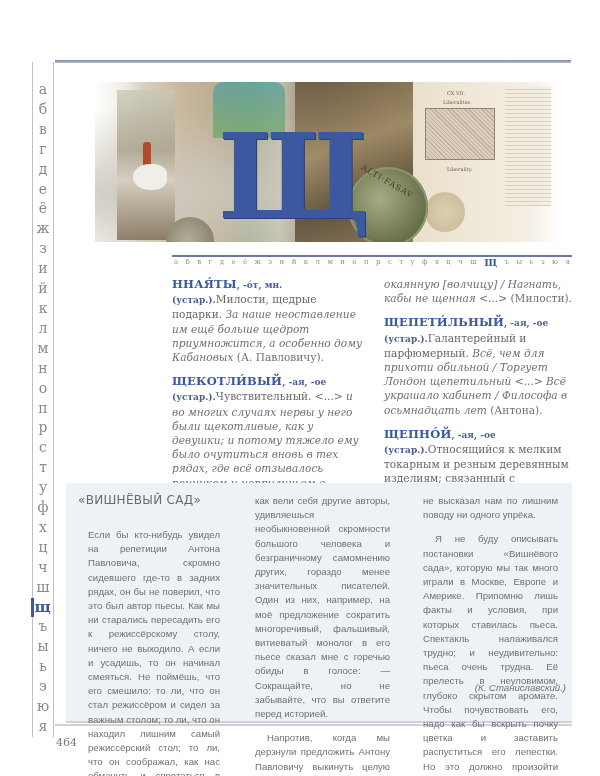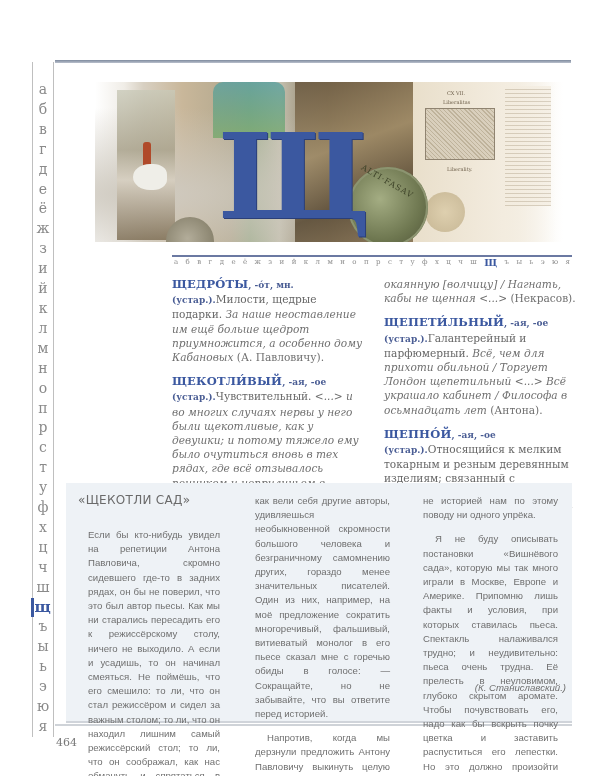--- a/index.html
+++ b/index.html
@@ -250,39 +250,39 @@
     <span class="m active">Щ</span>
     <span class="m">ъ</span>
     <span class="m">ы</span>
     <span class="m">ь</span>
     <span class="m">э</span>
     <span class="m">ю</span>
     <span class="m">я</span>
   </div>
 
 <div class="dict-col left" id="entries-left">
-    <div class="entry"><span class="headword">ЩЕДРО́ТЫ</span><span class="gram">, -о́т, мн. (устар.).</span><span class="def">Милости, щедрые подарки. </span><span class="quote">За наше неоставление им ещё больше щедрот приумножится, а особенно дому Кабановых</span><span class="src"> (А. Павловичу).</span></div>
+    <div class="entry"><span class="headword">ННАЯ́ТЫ</span><span class="gram">, -о́т, мн. (устар.).</span><span class="def">Милости, щедрые подарки. </span><span class="quote">За наше неоставление им ещё больше щедрот приумножится, а особенно дому Кабановых</span><span class="src"> (А. Павловичу).</span></div>
     <div class="entry"><span class="headword">ЩЕКОТЛИ́ВЫЙ</span><span class="gram">, -ая, -ое (устар.).</span><span class="def">Чувствительный. </span><span class="quote">&lt;...&gt; и во многих случаях нервы у него были щекотливые, как у девушки; и потому тяжело ему было очутиться вновь в тех рядах, где всё отзывалось пенником и неприличьем в поступках</span><span class="src"> (Гоголь).</span></div>
     <div class="entry"><span class="headword">ЩЕ́ННАЯ</span><span class="gram">, -ый, -ое.</span><span class="def">Вынашивающая в себе плод (о собаке, волчице, лисе и т. п.). </span><span class="quote">&lt;...&gt; Да где бы</span></div>
   </div>
 <div class="dict-col right" id="entries-right">
-    <div class="entry"><span class="quote">окаянную [волчицу] / Нагнать, кабы не щенная &lt;...&gt;</span><span class="src"> (Некрасов).</span></div>
+    <div class="entry"><span class="quote">окаянную [волчицу] / Нагнать, кабы не щенная &lt;...&gt;</span><span class="src"> (Милости).</span></div>
     <div class="entry"><span class="headword">ЩЕПЕТИ́ЛЬНЫЙ</span><span class="gram">, -ая, -ое (устар.).</span><span class="def">Галантерейный и парфюмерный. </span><span class="quote">Всё, чем для прихоти обильной / Торгует Лондон щепетильный &lt;...&gt; Всё украшало кабинет / Философа в осьмнадцать лет</span><span class="src"> (Антона).</span></div>
     <div class="entry"><span class="headword">ЩЕПНО́Й</span><span class="gram">, -ая, -ое (устар.).</span><span class="def">Относящийся к мелким токарным и резным деревянным изделиям; связанный с производством и реализацией таких изделий. </span><span class="quote">Заглянул бы кто-нибудь к нему на рабочий двор, где наготовлено было на запас всякого</span></div>
   </div>
 
 <div class="box"></div>
 <div class="box-bottom-rule"></div>
-<div class="box-title">«ЩЕКОТЛИ САД»</div>
+<div class="box-title">«ВИШНЁВЫЙ САД»</div>
 <div class="box-col c1" id="box-col1">
     <p>Если бы кто-нибудь увидел на репетиции Антона Павловича, скромно сидевшего где-то в задних рядах, он бы не поверил, что это был автор пьесы. Как мы ни старались пересадить его к режиссёрскому столу, ничего не выходило. А если и усадишь, то он начинал смеяться. Не поймёшь, что его смешило: то ли, что он стал режиссёром и сидел за важным столом; то ли, что он находил лишним самый режиссёрский стол; то ли, что он соображал, как нас обмануть и спрятаться в своей засаде. — Я же всё написал, — говорил он тогда, — я же не режиссёр, я — доктор. Сравнивая, как держал себя на репетициях Чехов, с тем,</p>
   </div>
 <div class="box-col c2" id="box-col2">
     <p>как вели себя другие авторы, удивляешься необыкновенной скромности большого человека и безграничному самомнению других, гораздо менее значительных писателей. Один из них, например, на моё предложение сократить многоречивый, фальшивый, витиеватый монолог в его пьесе сказал мне с горечью обиды в голосе: — Сокращайте, но не забывайте, что вы ответите перед историей.</p>
     <p class="indent">Напротив, когда мы дерзнули предложить Антону Павловичу выкинуть целую сцену — в конце второго акта «Вишнёвого сада», — он сделался очень грустным, побледнел от боли, которую мы ему причинили тогда, но, подумав и оправившись, ответил: — Сократите! И никогда больше</p>
   </div>
 <div class="box-col c3" id="box-col3">
-    <p>не историей нам по этому поводу ни одного упрёка.</p>
+    <p>не высказал нам по лишним поводу ни одного упрёка.</p>
     <p class="indent">Я не буду описывать постановки «Вишнёвого сада», которую мы так много играли в Москве, Европе и Америке. Припомню лишь факты и условия, при которых ставилась пьеса. Спектакль налаживался трудно; и неудивительно: пьеса очень трудна. Её прелесть в неуловимом, глубоко скрытом аромате. Чтобы почувствовать его, надо как бы вскрыть почку цветка и заставить распуститься его лепестки. Но это должно произойти само собой, без насилия, иначе сомнёшь нежный цветок, и он завянет.</p>
   </div>
 <div class="attribution">(К. Станиславский.)</div>
 
 <div class="page-number">464</div>
 
 </body></html>

